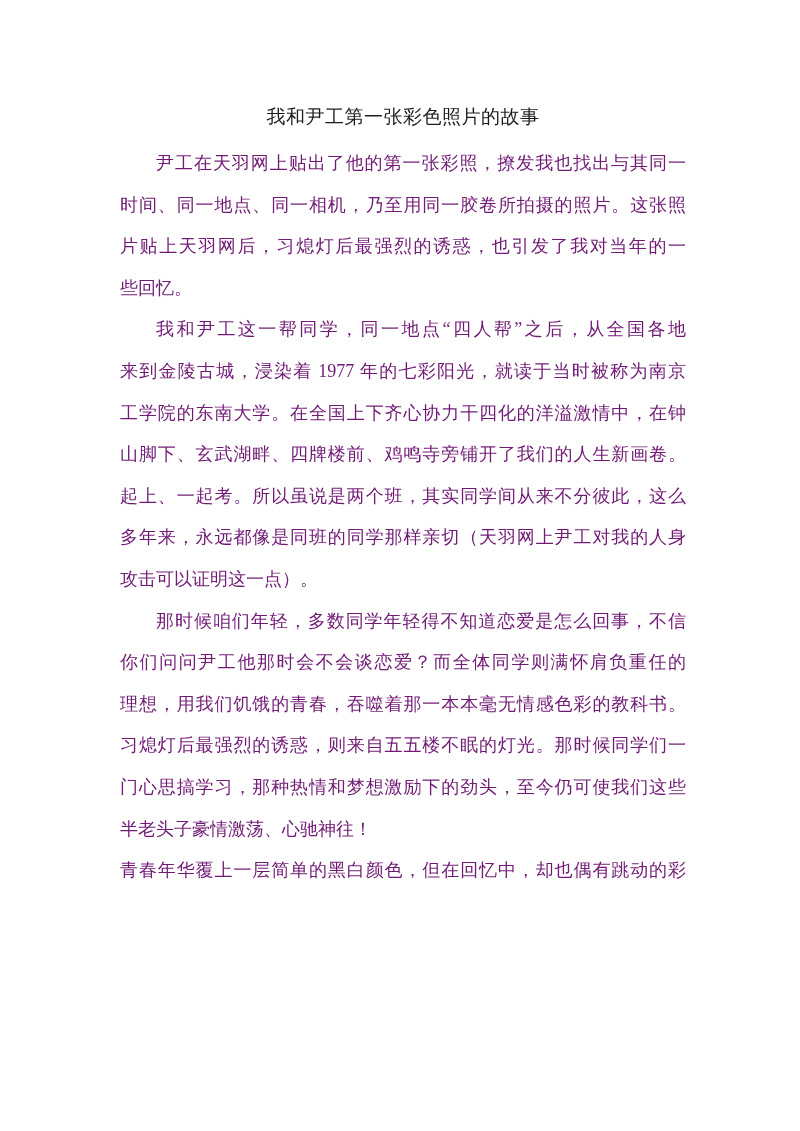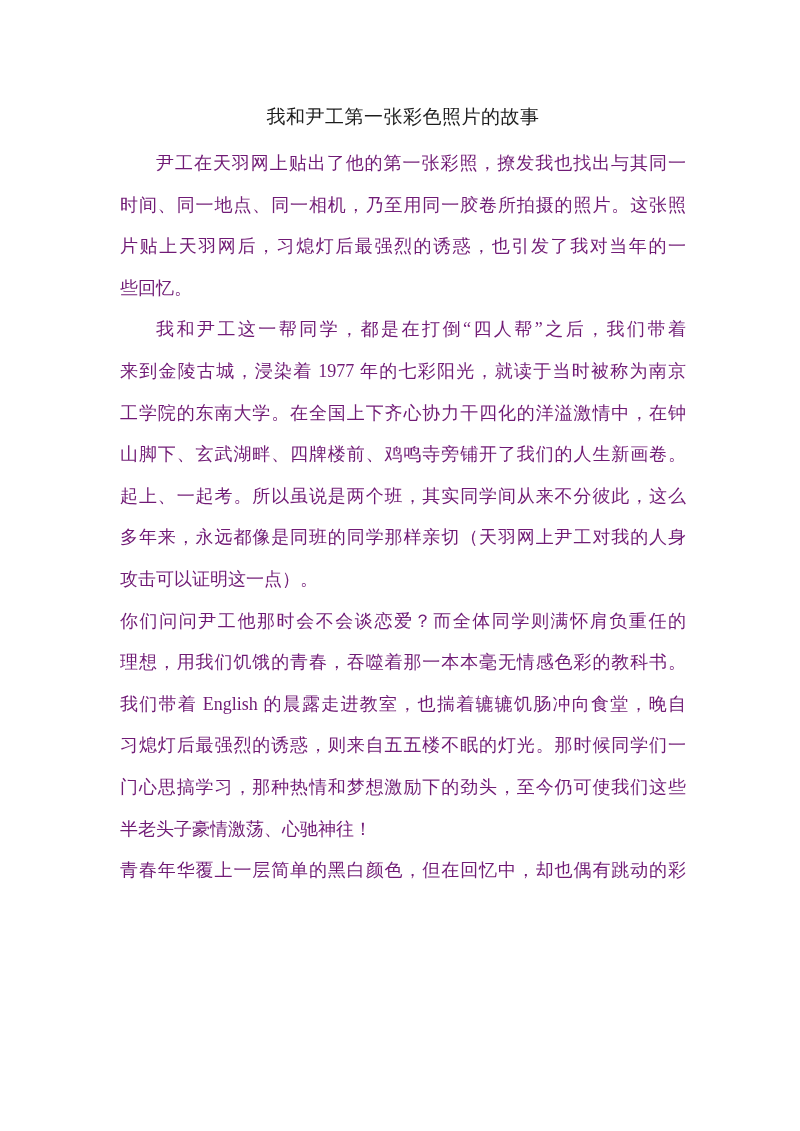--- a/index.html
+++ b/index.html
@@ -56,29 +56,29 @@
 <body>
 
 <div class="page">
   <div class="content">
     <h1 class="doc-title">我和尹工第一张彩色照片的故事</h1>
     <div class="body-text">
         <div class="line first">尹工在天羽网上贴出了他的第一张彩照，撩发我也找出与其同一</div>
         <div class="line">时间、同一地点、同一相机，乃至用同一胶卷所拍摄的照片。这张照</div>
         <div class="line">片贴上天羽网后，习熄灯后最强烈的诱惑，也引发了我对当年的一</div>
         <div class="line last">些回忆。</div>
-        <div class="line first">我和尹工这一帮同学，都是在打倒“四人帮”之后，我们带着</div>
+        <div class="line first">我和尹工这一帮同学，同一地点“四人帮”之后，从全国各地</div>
         <div class="line">来到金陵古城，浸染着 1977 年的七彩阳光，就读于当时被称为南京</div>
         <div class="line">工学院的东南大学。在全国上下齐心协力干四化的洋溢激情中，在钟</div>
         <div class="line">山脚下、玄武湖畔、四牌楼前、鸡鸣寺旁铺开了我们的人生新画卷。</div>
         <div class="line">起上、一起考。所以虽说是两个班，其实同学间从来不分彼此，这么</div>
         <div class="line">多年来，永远都像是同班的同学那样亲切（天羽网上尹工对我的人身</div>
         <div class="line last">攻击可以证明这一点）。</div>
+        <div class="line first">那时候咱们年轻，多数同学年轻得不知道恋爱是怎么回事，不信</div>
         <div class="line">你们问问尹工他那时会不会谈恋爱？而全体同学则满怀肩负重任的</div>
         <div class="line">理想，用我们饥饿的青春，吞噬着那一本本毫无情感色彩的教科书。</div>
-        <div class="line">我们带着 English 的晨露走进教室，也揣着辘辘饥肠冲向食堂，晚自</div>
         <div class="line">习熄灯后最强烈的诱惑，则来自五五楼不眠的灯光。那时候同学们一</div>
         <div class="line">门心思搞学习，那种热情和梦想激励下的劲头，至今仍可使我们这些</div>
         <div class="line last">半老头子豪情激荡、心驰神往！</div>
         <div class="line last cont">青春年华覆上一层简单的黑白颜色，但在回忆中，却也偶有跳动的彩</div>
       </div>
   </div>
 </div>
 
 </body></html>

